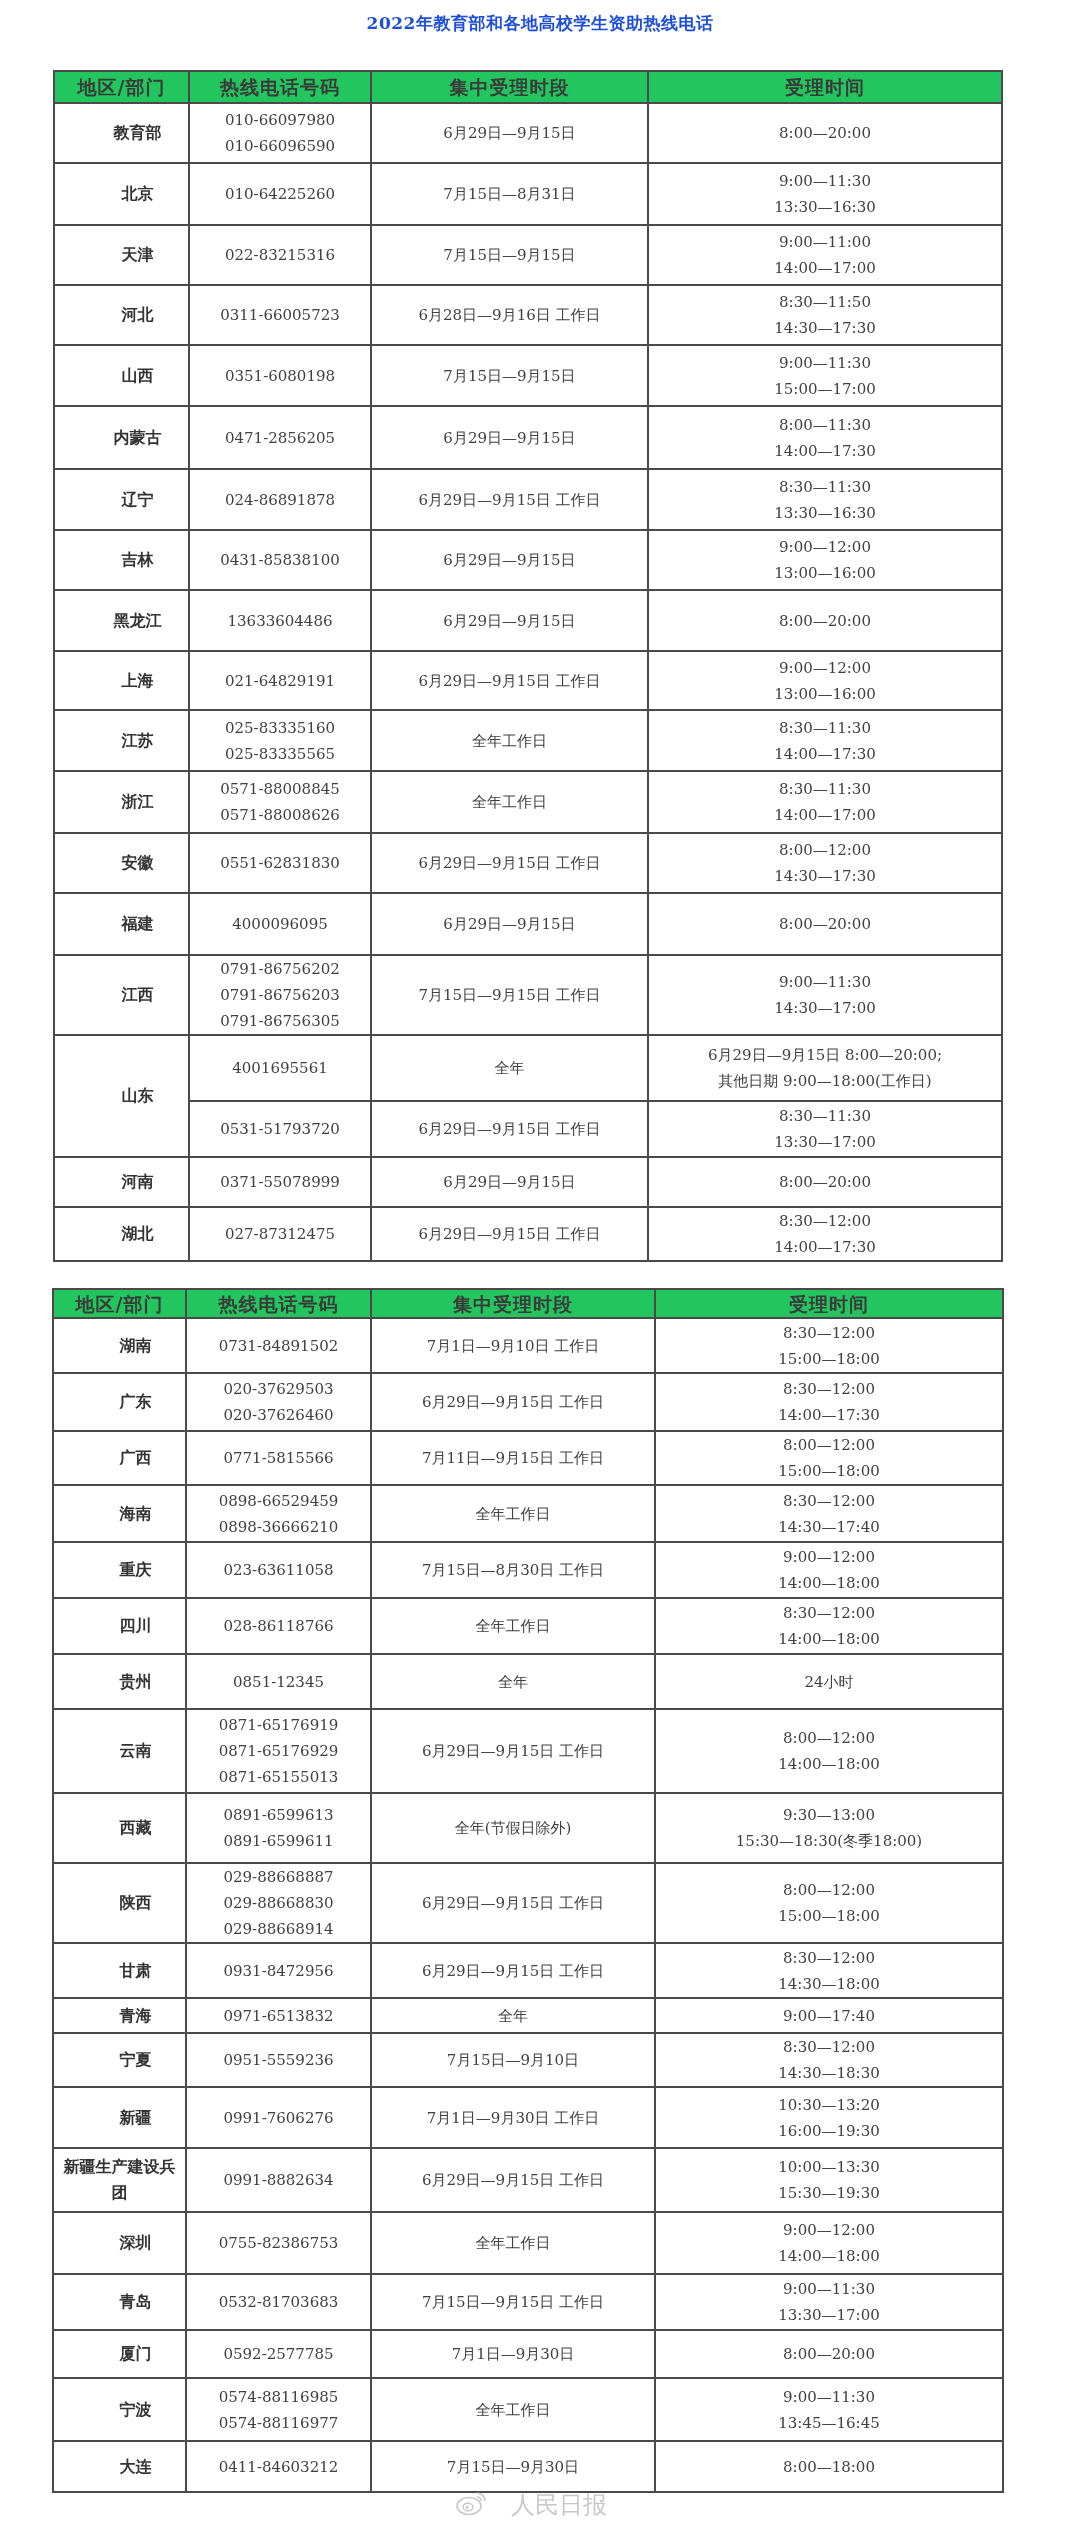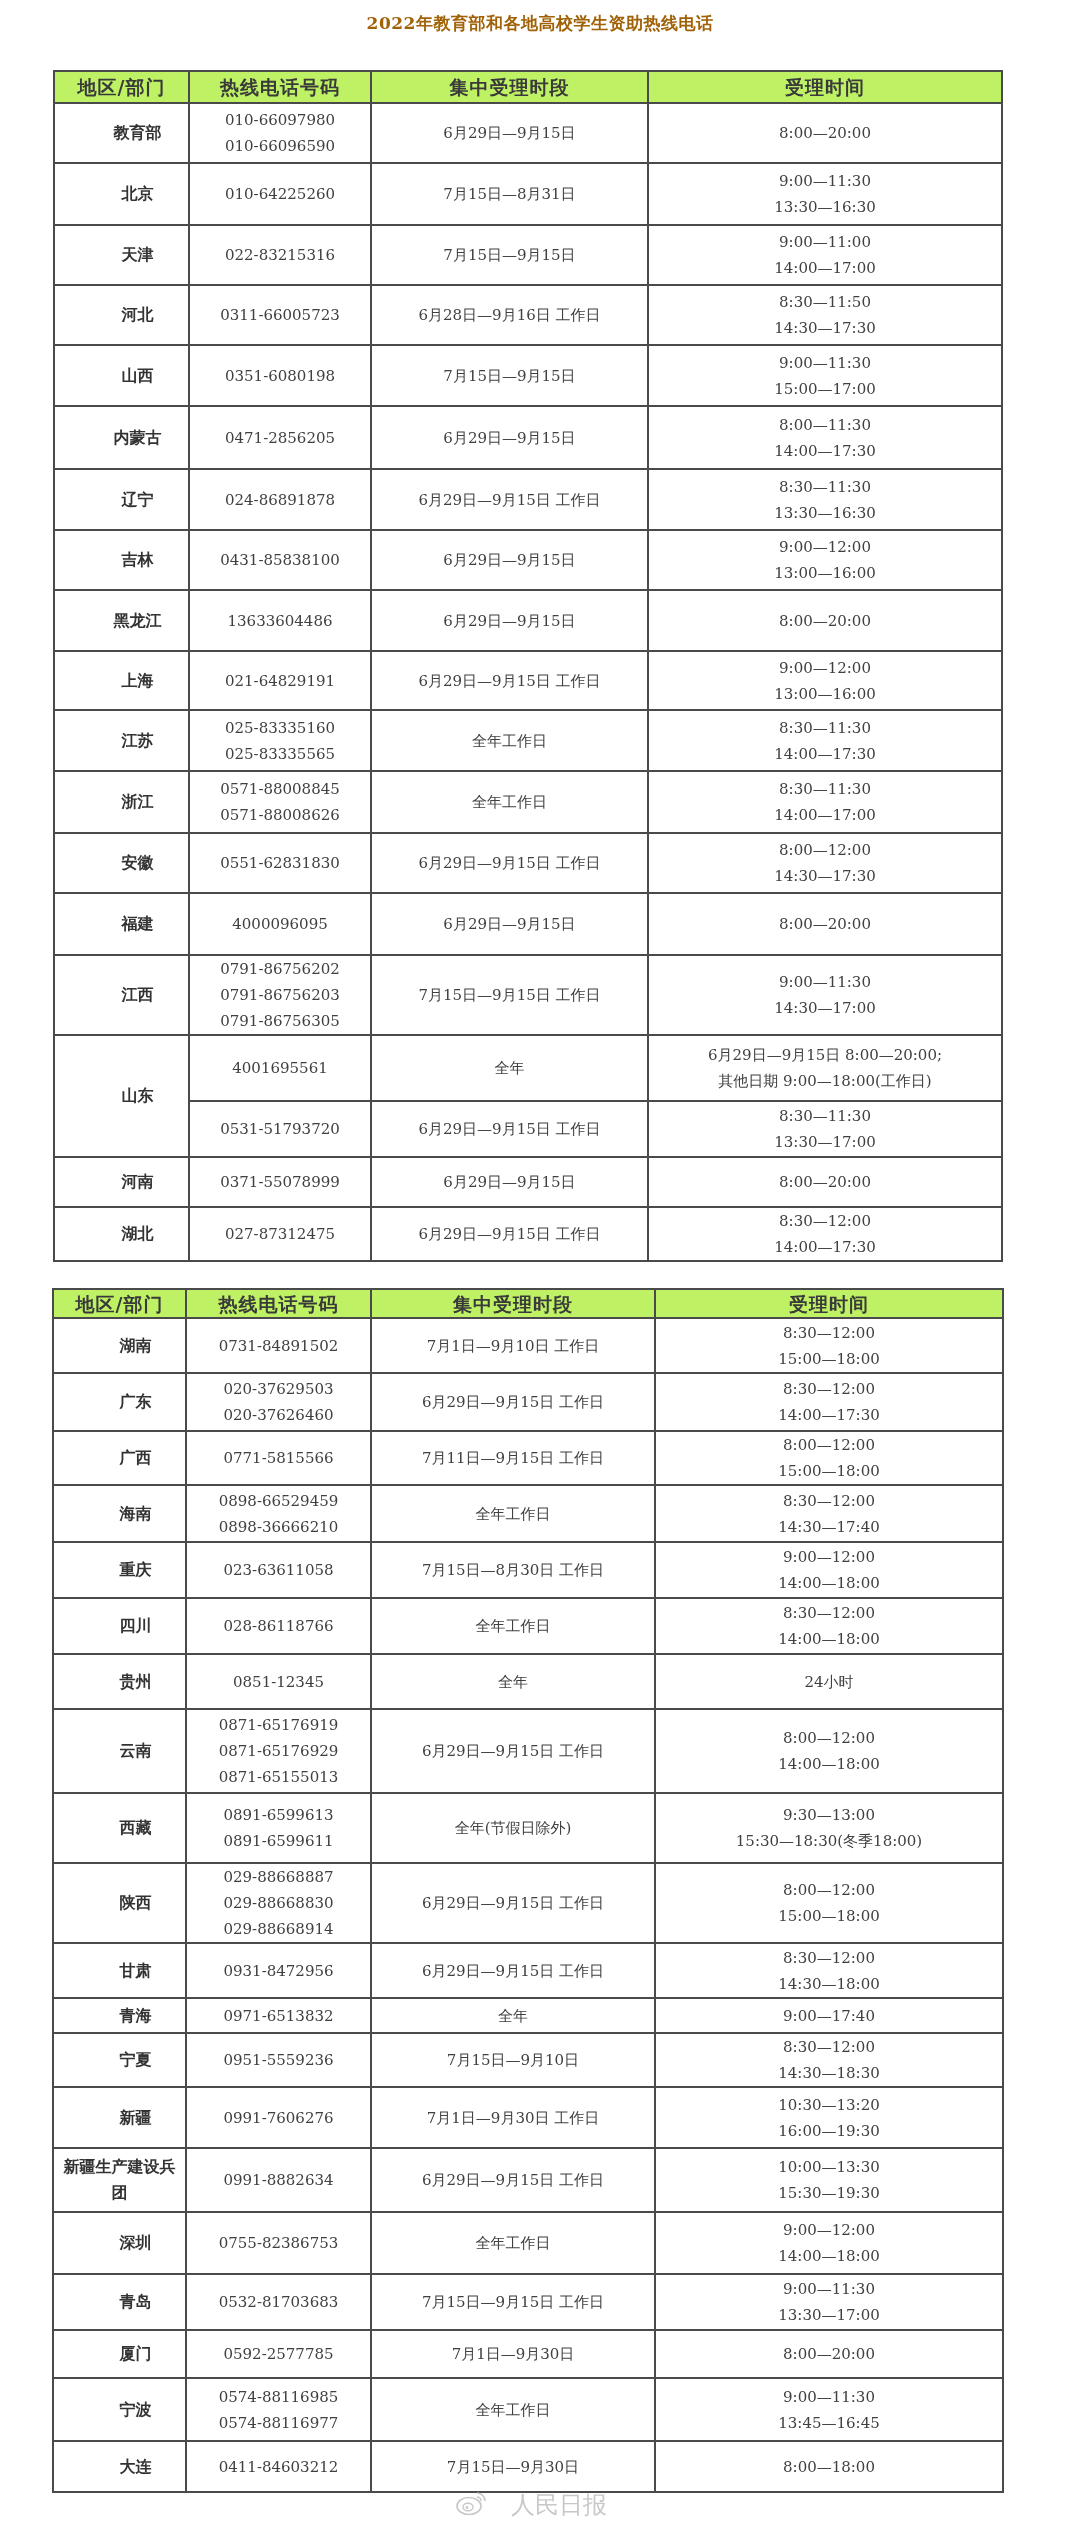--- a/index.html
+++ b/index.html
@@ -1,23 +1,23 @@
 <!DOCTYPE html>
 <html><head>
 <meta charset="utf-8">
 <style>
   html, body { margin: 0; padding: 0; background: #ffffff; }
   body { width: 1080px; height: 2533px; position: relative; overflow: hidden;
          font-family: "DejaVu Serif", "Liberation Serif", serif; color: #3a3a3a; }
   .title { position: absolute; left: 0; top: 12px; width: 1080px; text-align: center;
-           font-size: 17px; font-weight: bold; color: #a16207; letter-spacing: 0.5px; }
+           font-size: 17px; font-weight: bold; color: #1d4ed8; letter-spacing: 0.5px; }
   table.hotline { position: absolute; border-collapse: collapse; table-layout: fixed; }
   table.hotline td, table.hotline th { border: 2px solid #4a4a4a; text-align: center;
            vertical-align: middle; padding: 0; font-size: 15px; line-height: 26px; color: #404040; }
-  table.hotline th { background: #bef264; font-family: "DejaVu Sans", sans-serif;
+  table.hotline th { background: #22c55e; font-family: "DejaVu Sans", sans-serif;
            font-weight: bold; font-size: 19px; color: #3a3a3a; letter-spacing: 1px; }
   table.hotline td.region { font-family: "DejaVu Sans", sans-serif; font-weight: bold;
            font-size: 16px; color: #333; line-height: 26px; padding-left: 32px; }
   table.hotline td .line { display: block; }
   #t1 { left: 53px; top: 70px; width: 948px; }
   #t2 { left: 52px; top: 1288px; width: 950px; }
   .watermark { position: absolute; left: 455px; top: 2490px; height: 30px;
            display: flex; align-items: center; gap: 22px; color: #c8c8c8;
            font-family: "DejaVu Sans", sans-serif; font-size: 24px; }
 </style>

